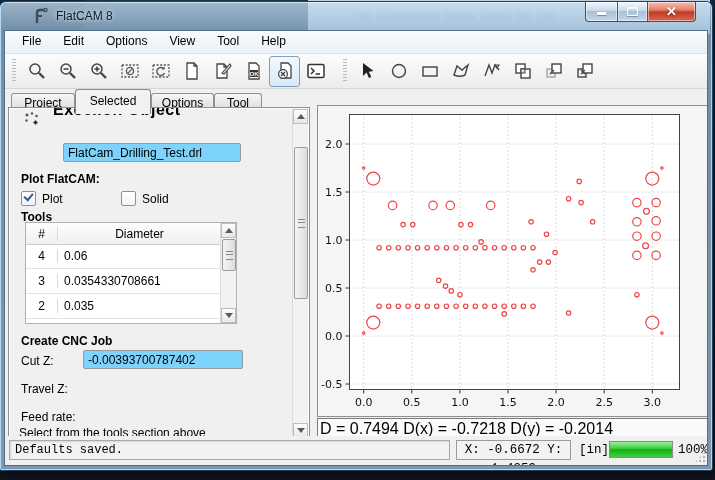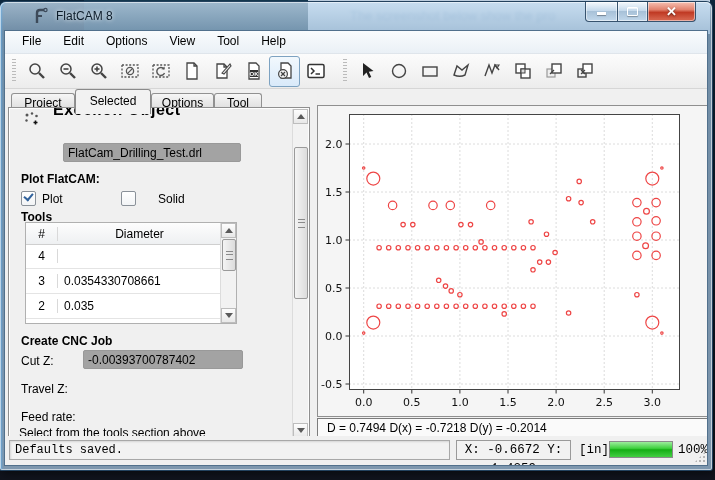--- a/index.html
+++ b/index.html
@@ -50,21 +50,21 @@
     border-radius:3px 3px 0 0;font-size:12px;cursor:default;}
   .tab.active{top:0;height:24px;line-height:22px;background:#f2f2f2;z-index:3;border-color:#8a8a8a;}
   
   .form-panel{position:absolute;left:3px;top:76px;width:300px;height:331px;background:#f0f0f0;
     border:1px solid #8f8f8f;box-shadow:inset 0 0 0 1px #fdfdfd;overflow:hidden;}
   .panel-headrow{position:absolute;left:0;top:0;width:278px;height:25px;overflow:hidden;}
   .obj-icon{position:absolute;left:14px;top:3px;}
   .panel-title{position:absolute;left:44px;top:-7px;font-size:16px;font-weight:bold;letter-spacing:.5px;}
   .lbl{position:absolute;font-size:12px;}
   .lbl.b{font-weight:bold;}
-  .tin{position:absolute;height:19px;border:1px solid #999;border-radius:2px;background:#a3a3a3;
+  .tin{position:absolute;height:19px;border:1px solid #999;border-radius:2px;background:#7dd3fc;
     font-family:"Liberation Sans",sans-serif;font-size:12px;padding:0 4px;box-sizing:border-box;}
   
   .cbrow{position:absolute;display:flex;align-items:center;}
   .cb{width:13px;height:13px;border:1px solid #8a9199;border-radius:2px;background:linear-gradient(#fff,#f2f4f6);
     margin-right:6px;position:relative;}
   .cb.checked:after{content:"";position:absolute;left:2px;top:1px;width:7px;height:4px;
     border-left:2px solid #31629c;border-bottom:2px solid #31629c;transform:rotate(-50deg);}
   
   .tools-table{position:absolute;left:16px;top:114px;width:210px;height:100px;border:1px solid #b0b0b0;background:#fff;}
   .tt-head{display:flex;height:21px;background:linear-gradient(#fdfdfd,#eef0f2);border-bottom:1px solid #cfcfcf;
@@ -84,21 +84,21 @@
   .sb-thumb{position:absolute;left:1px;width:12px;border:1px solid #9a9a9a;border-radius:2px;
     background:linear-gradient(90deg,#f4f4f4,#dcdcdc);display:flex;align-items:center;justify-content:center;}
   .thumb-grip{width:7px;height:7px;border-top:1px solid #8a8a8a;border-bottom:1px solid #8a8a8a;position:relative;}
   .thumb-grip:after{content:"";position:absolute;left:0;top:2px;width:7px;border-top:1px solid #8a8a8a;}
   
   .plot-panel{position:absolute;left:312px;top:74px;width:391px;height:310px;background:#f5f5f5;
     border:1px solid #8f8f8f;box-sizing:content-box;}
   .plot-panel svg{position:absolute;left:0;top:0;}
   
   .measure-box{position:absolute;left:312px;top:387px;width:391px;height:20px;border:1px solid #7c7c7c;
-    background:#fafafa;font-size:12px;line-height:19px;padding-left:9px;box-sizing:border-box;white-space:nowrap;overflow:hidden;}
+    background:#fafafa;font-size:16px;line-height:19px;padding-left:2px;box-sizing:border-box;white-space:nowrap;overflow:hidden;}
   .statusbar{position:absolute;left:0;right:0;bottom:0;height:29px;background:#f0f0f0;font-family:Liberation Mono, monospace;}
   .sunken{border:1px solid #a8a8a8;box-shadow:inset 1px 1px 2px rgba(0,0,0,.12);background:#f2f2f2;}
   .st-msg{position:absolute;left:4px;top:4px;width:441px;height:20px;line-height:19px;padding-left:5px;box-sizing:border-box;}
   .st-coords{position:absolute;left:451px;top:4px;width:115px;height:20px;line-height:19px;text-align:center;
     border:1px solid #9a9a9a;background:#f2f2f2;font-size:12.5px;box-sizing:border-box;}
   .st-units{position:absolute;left:574px;top:7px;font-size:12.5px;}
   .st-progress{position:absolute;left:604px;top:5px;width:64px;height:17px;border:1px solid #8a8a8a;background:#fdfdfd;box-sizing:border-box;}
   .st-progress-fill{height:100%;background:linear-gradient(#9dec9d,#3fd13f 42%,#15ae15 52%,#43cf43);}
   .st-pct{position:absolute;left:673px;top:7px;font-size:12.5px;}
   .grip{position:absolute;right:2px;bottom:3px;width:10px;height:10px;
@@ -290,35 +290,36 @@
 
         <span class="lbl" style="left:12px;top:39px;margin-left:48px;">Name:</span>
         <input class="tin" style="left: 54px; top: 35px; width: 178px;" value="FlatCam_Drilling_Test.drl">
 
         <span class="lbl b" style="left:12px;top:64px;">Plot FlatCAM:</span>
 
         <div class="cbrow" style="left:12px;top:83px;">
           <span class="cb checked"></span>
           <span>Plot</span>
         </div>
-        <div class="cbrow" style="left:112px;top:83px;gap:16px;">
+        <div class="cbrow" style="left:112px;top:83px;">
           <span class="cb"></span>
           <span>Solid</span>
         </div>
 
         <span class="lbl b" style="left:12px;top:102px;">Tools</span>
 
         <div class="tools-table">
           <div class="tt-head">
             <span class="tt-c1">#</span>
             <span class="tt-c2" style="padding-right:15px;">Diameter</span>
           </div>
           <div class="tt-body">
             <div class="tt-row">
               <span class="tt-c1">4</span>
+              <span class="tt-c2">0.06</span>
             </div>
             <div class="tt-row">
               <span class="tt-c1">3</span>
               <span class="tt-c2">0.0354330708661</span>
             </div>
             <div class="tt-row">
               <span class="tt-c1">2</span>
               <span class="tt-c2">0.035</span>
             </div>
           </div>

